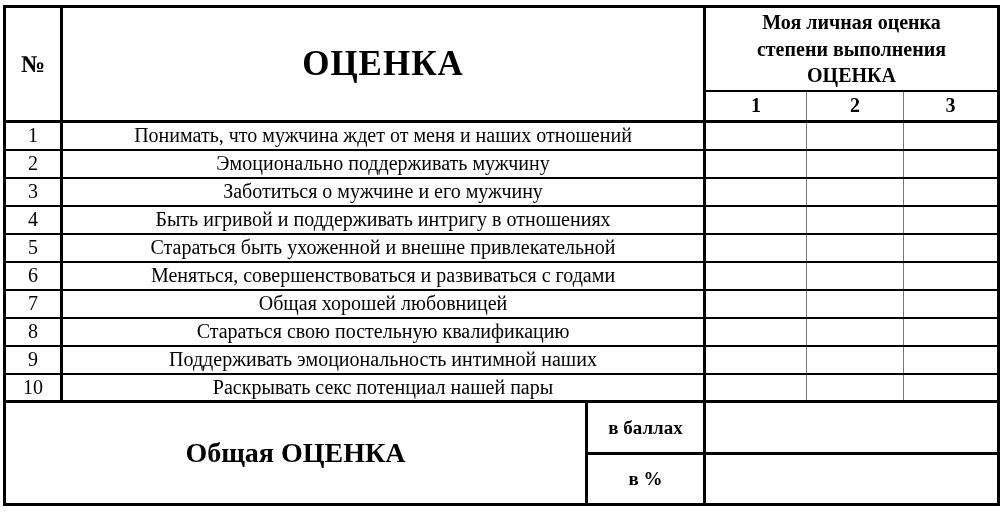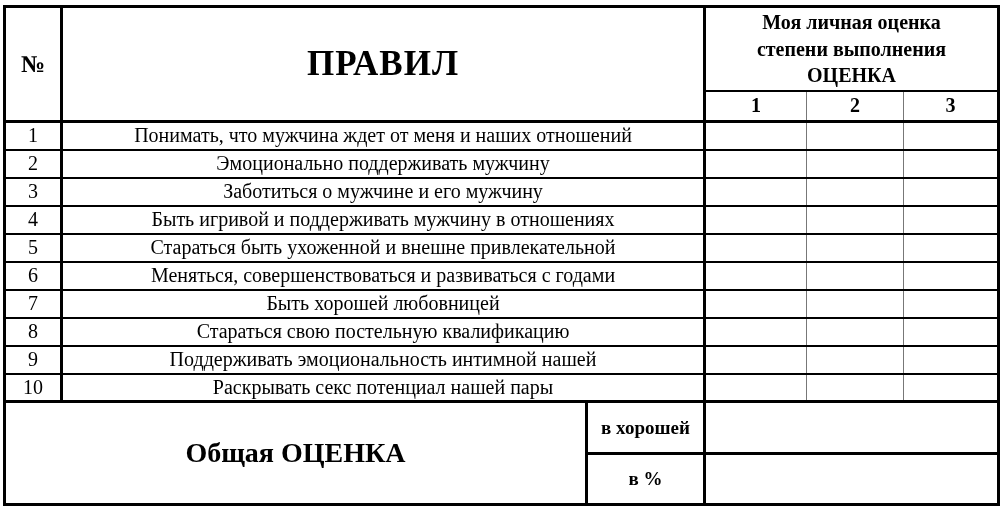--- a/index.html
+++ b/index.html
@@ -114,21 +114,21 @@
       <col style="width:57px">
       <col style="width:525px">
       <col style="width:118px">
       <col style="width:102px">
       <col style="width:97px">
       <col style="width:95px">
     </colgroup>
     <thead>
       <tr class="hrow1">
         <th class="no-hdr" rowspan="2">№</th>
-        <th class="rule-hdr" rowspan="2" colspan="2">ПРАВИЛ</th>
+        <th class="rule-hdr" rowspan="2" colspan="2">ОЦЕНКА</th>
         <th class="score-hdr" colspan="3">
           <span class="wrap">Моя личная оценка степени выполнения ОЦЕНКА</span>
         </th>
       </tr>
       <tr class="hrow2">
         <th class="subcol">1</th>
         <th class="subcol">2</th>
         <th class="subcol">3</th>
       </tr>
     </thead>
@@ -149,72 +149,72 @@
       </tr>
       <tr>
         <td class="num">3</td>
         <td class="rule" colspan="2">Заботиться о мужчине и его мужчину</td>
         <td class="score"></td>
         <td class="score"></td>
         <td class="score"></td>
       </tr>
       <tr>
         <td class="num">4</td>
-        <td class="rule" colspan="2">Быть игривой и поддерживать мужчину в отношениях</td>
+        <td class="rule" colspan="2">Быть игривой и поддерживать интригу в отношениях</td>
         <td class="score"></td>
         <td class="score"></td>
         <td class="score"></td>
       </tr>
       <tr>
         <td class="num">5</td>
         <td class="rule" colspan="2">Стараться быть ухоженной и внешне привлекательной</td>
         <td class="score"></td>
         <td class="score"></td>
         <td class="score"></td>
       </tr>
       <tr>
         <td class="num">6</td>
         <td class="rule" colspan="2">Меняться, совершенствоваться и развиваться с годами</td>
         <td class="score"></td>
         <td class="score"></td>
         <td class="score"></td>
       </tr>
       <tr>
         <td class="num">7</td>
-        <td class="rule" colspan="2">Быть хорошей любовницей</td>
+        <td class="rule" colspan="2">Общая хорошей любовницей</td>
         <td class="score"></td>
         <td class="score"></td>
         <td class="score"></td>
       </tr>
       <tr>
         <td class="num">8</td>
         <td class="rule" colspan="2">Стараться свою постельную квалификацию</td>
         <td class="score"></td>
         <td class="score"></td>
         <td class="score"></td>
       </tr>
       <tr>
         <td class="num">9</td>
-        <td class="rule" colspan="2">Поддерживать эмоциональность интимной нашей</td>
+        <td class="rule" colspan="2">Поддерживать эмоциональность интимной наших</td>
         <td class="score"></td>
         <td class="score"></td>
         <td class="score"></td>
       </tr>
       <tr>
         <td class="num">10</td>
         <td class="rule" colspan="2">Раскрывать секс потенциал нашей пары</td>
         <td class="score"></td>
         <td class="score"></td>
         <td class="score"></td>
       </tr>
     </tbody>
     <tfoot>
       <tr class="trow1">
         <td class="total" rowspan="2" colspan="2">Общая ОЦЕНКА</td>
-        <td class="unit">в хорошей</td>
+        <td class="unit">в баллах</td>
         <td class="total-score" colspan="3"></td>
       </tr>
       <tr class="trow2">
         <td class="unit">в %</td>
         <td class="total-score" colspan="3"></td>
       </tr>
     </tfoot>
   </table>
 </div>
 

